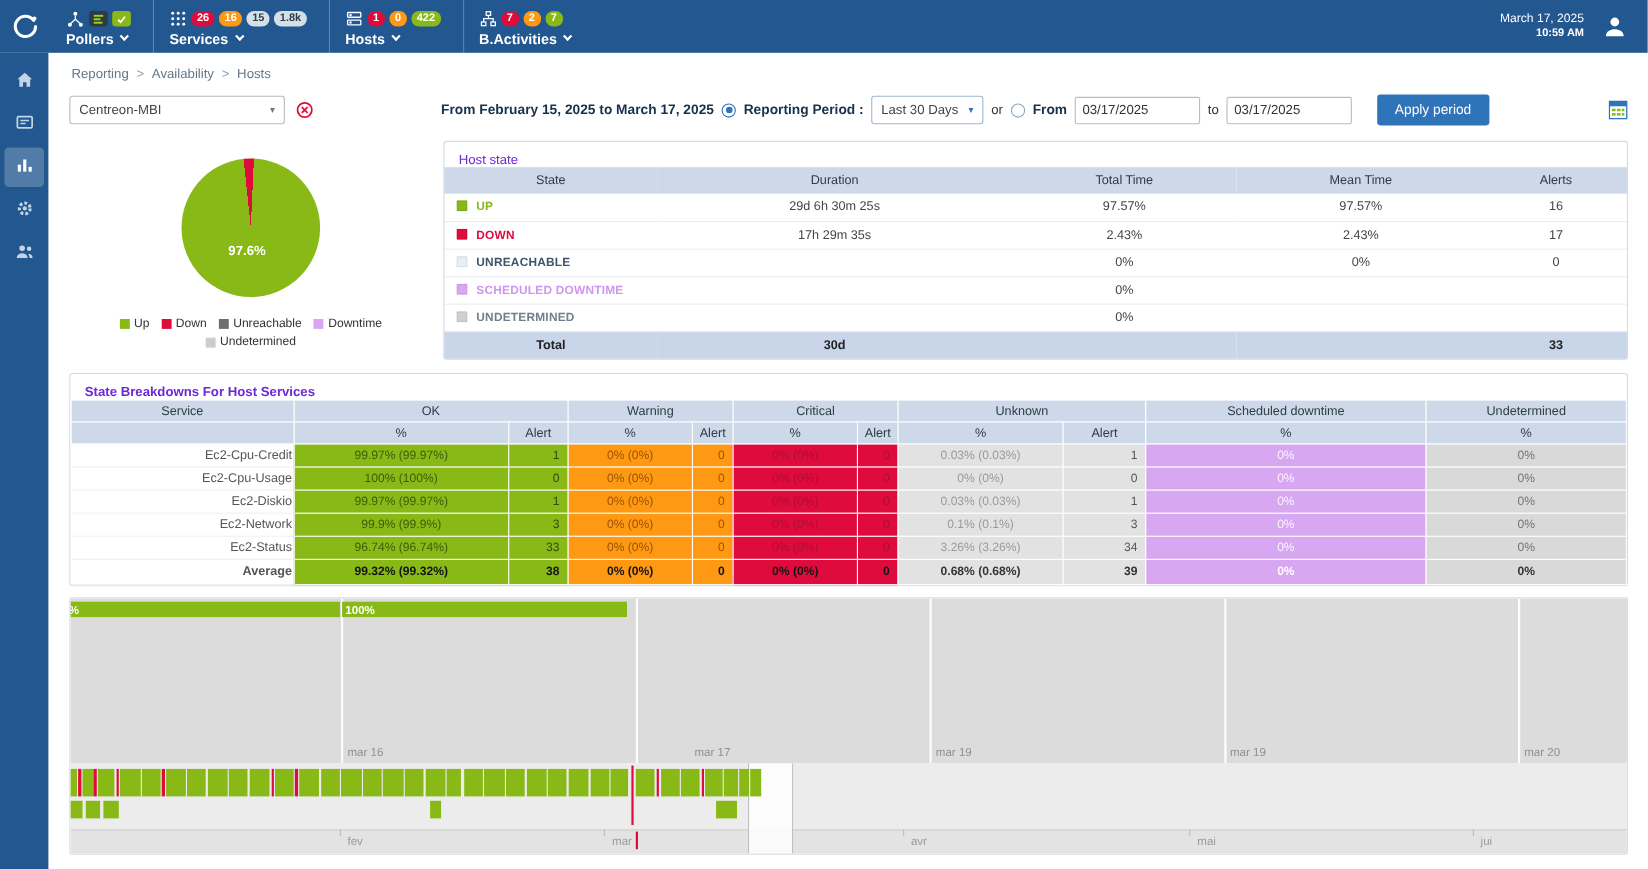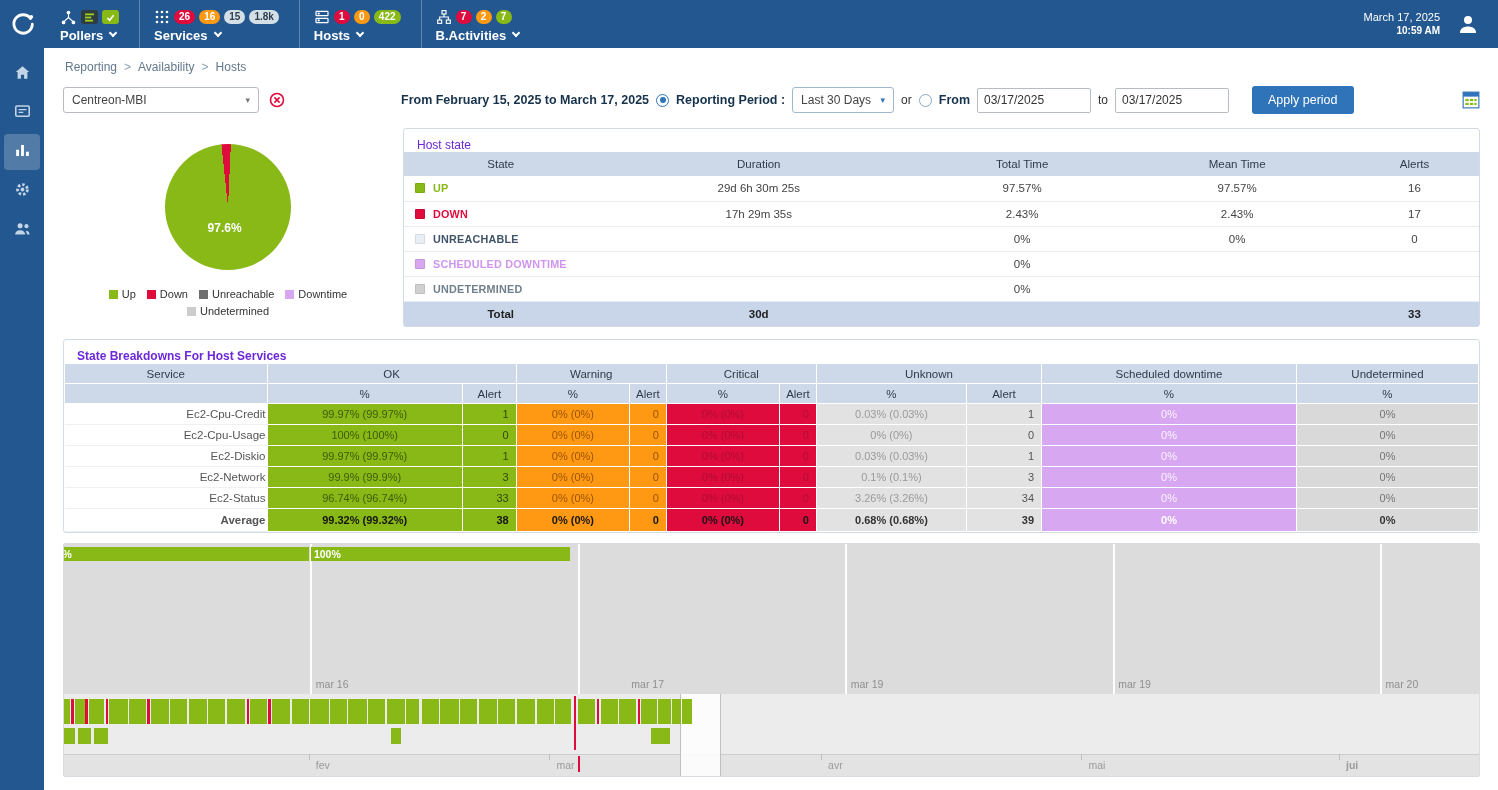--- a/index.html
+++ b/index.html
@@ -619,19 +619,19 @@
       <div class="tl-selection" style="left: 43.5%; width: 2.9%;"></div>
           <div class="month-tick" style="left: 17.3%;"></div>
           <div class="month-label" style="left: 17.8%;">fev</div>
           <div class="month-tick" style="left: 34.3%;"></div>
           <div class="month-label" style="left: 34.8%;">mar</div>
           <div class="month-tick" style="left: 53.5%;"></div>
           <div class="month-label" style="left: 54%;">avr</div>
           <div class="month-tick" style="left: 71.9%;"></div>
           <div class="month-label" style="left: 72.4%;">mai</div>
           <div class="month-tick" style="left: 90.1%;"></div>
-          <div class="month-label" style="left: 90.6%; font-weight: bold;">jui</div>
+          <div class="month-label" style="left: 90.6%;">jui</div>
           <div class="axis-tick" style="left: 36.35%;"></div>
         </div>
     </div>
 
   </main>
 </div>
 
 </body></html>

